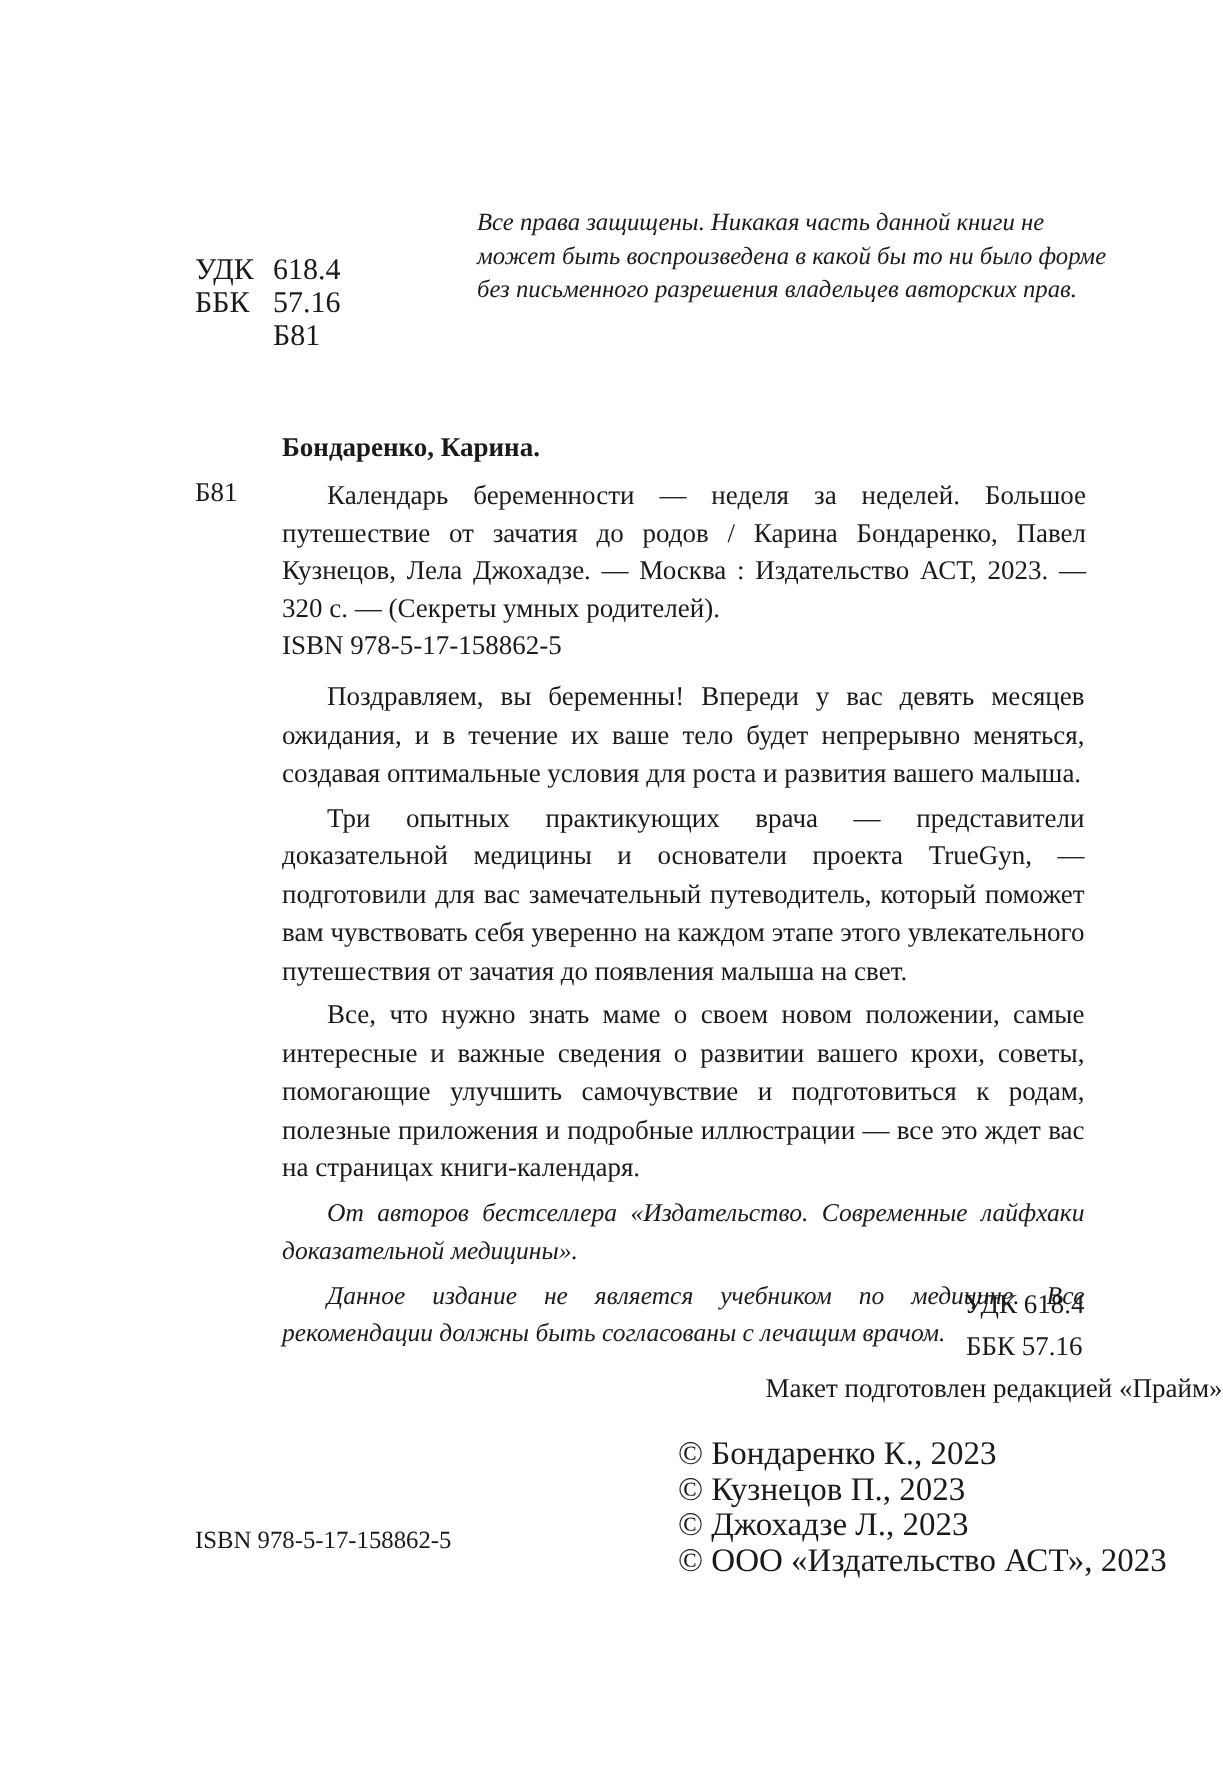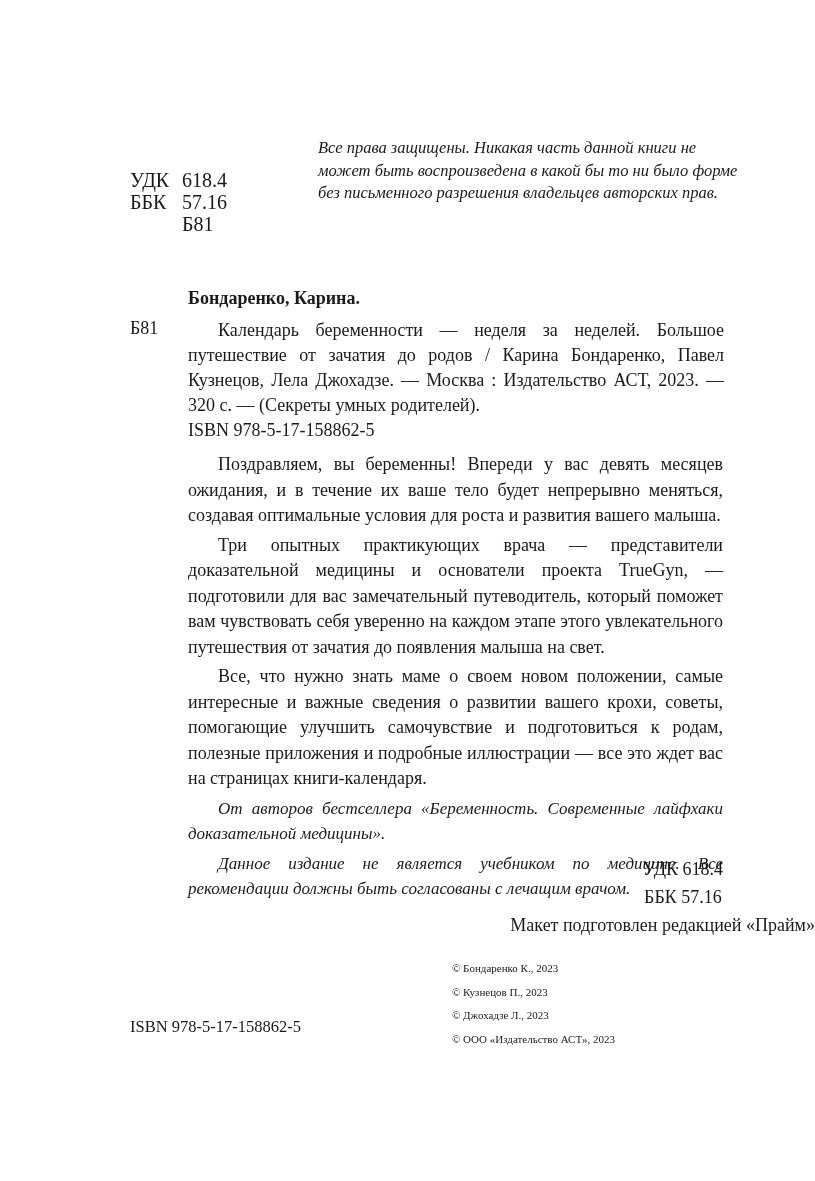--- a/index.html
+++ b/index.html
@@ -27,21 +27,21 @@
     }
     .isbn-top { left: 188px; top: 420px; font-size: 18px; }
     .annot {
       left: 188px; top: 452px; width: 536px; font-size: 18px; line-height: 25.5px;
       text-align: justify;
     }
     .annot p { margin: 0 1px 4px 0; text-indent: 30px; }
     .annot p.it { font-style: italic; font-size: 17px; }
     .udk-right { right: 92px; top: 855px; text-align: center; font-size: 18px; line-height: 28px; }
     .maket { left: 0; width: 815px; top: 915px; text-align: right; font-size: 18px; }
-    .copyrights { left: 452px; top: 957px; font-size: 11px; line-height: 23.5px; }
+    .copyrights { left: 452px; top: 957px; font-size: 22px; line-height: 23.5px; }
     .isbn-bottom { left: 130px; top: 1017px; font-size: 16.5px; }
   </style>
 </head>
 <body>
 
 <div class="abs cls-block">
   <div class="cls-row">
     <span class="cls-key">УДК</span>
     <span class="cls-val">618.4</span>
   </div>
@@ -61,21 +61,21 @@
 
 <div class="abs b81">Б81</div>
 <div class="abs biblio">Календарь беременности — неделя за неделей. Большое путешествие от зачатия до родов / Карина Бондаренко, Павел Кузнецов, Лела Джохадзе. — Москва : Издательство АСТ, 2023. — 320 с. — (Секреты умных родителей).</div>
 
 <div class="abs isbn-top">ISBN 978-5-17-158862-5</div>
 
 <div class="abs annot">
   <p>Поздравляем, вы беременны! Впереди у вас девять месяцев ожидания, и в течение их ваше тело будет непрерывно меняться, создавая оптимальные условия для роста и развития вашего малыша.</p>
   <p>Три опытных практикующих врача — представители доказательной медицины и основатели проекта TrueGyn, — подготовили для вас замечательный путеводитель, который поможет вам чувствовать себя уверенно на каждом этапе этого увлекательного путешествия от зачатия до появления малыша на свет.</p>
   <p>Все, что нужно знать маме о своем новом положении, самые интересные и важные сведения о развитии вашего крохи, советы, помогающие улучшить самочувствие и подготовиться к родам, полезные приложения и подробные иллюстрации — все это ждет вас на страницах книги-календаря.</p>
-  <p class="it">От авторов бестселлера «Беременность. Современные лайфхаки доказательной медицины».</p>
+  <p class="it">От авторов бестселлера «Издательство. Современные лайфхаки доказательной медицины».</p>
   <p class="it">Данное издание не является учебником по медицине. Все рекомендации должны быть согласованы с лечащим врачом.</p>
 </div>
 
 <div class="abs udk-right">
   <div>УДК 618.4</div>
   <div>ББК 57.16</div>
 </div>
 
 <div class="abs maket">Макет подготовлен редакцией «Прайм»</div>
 

